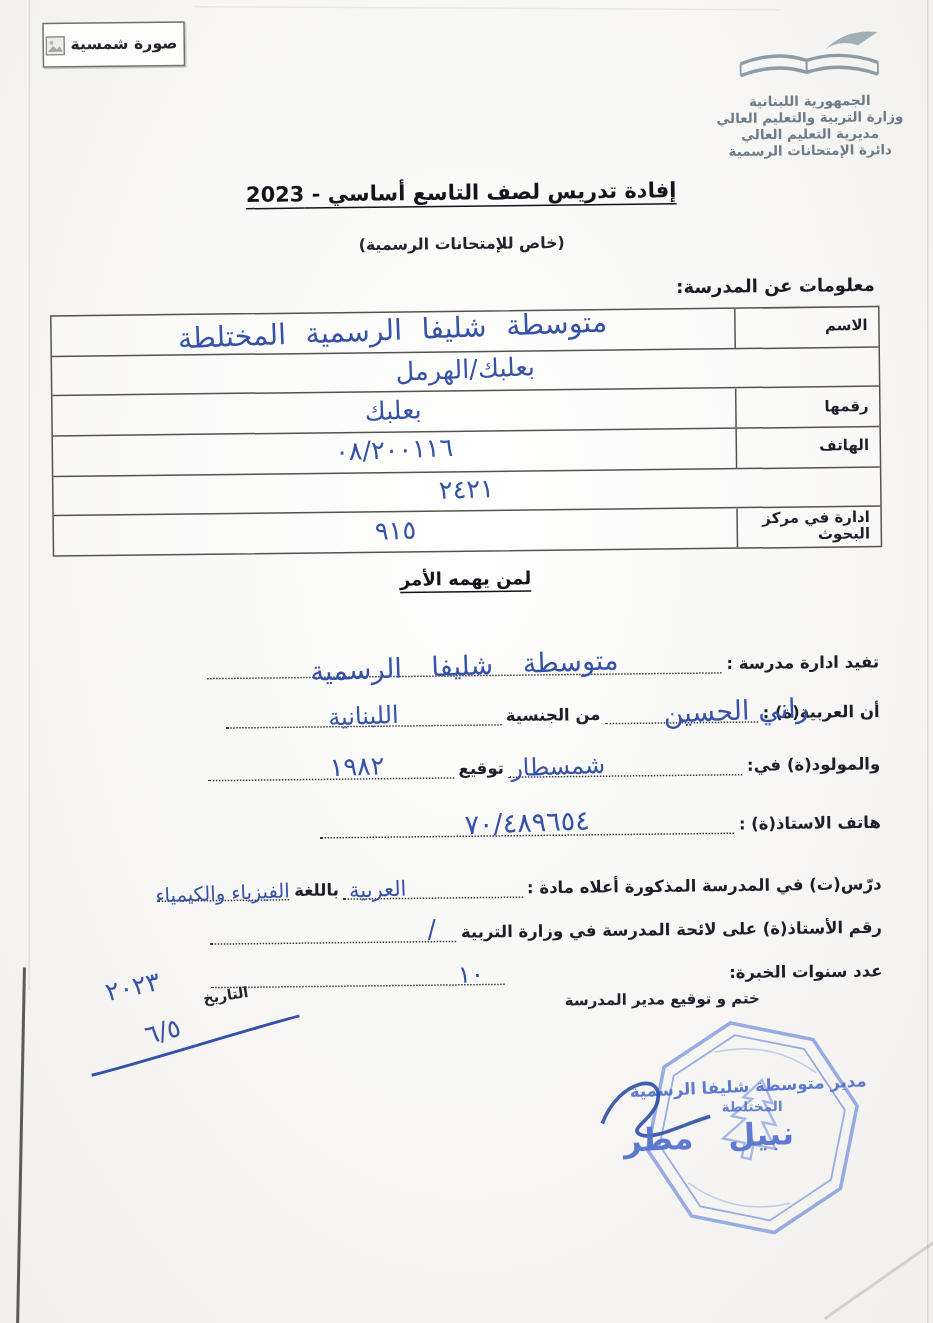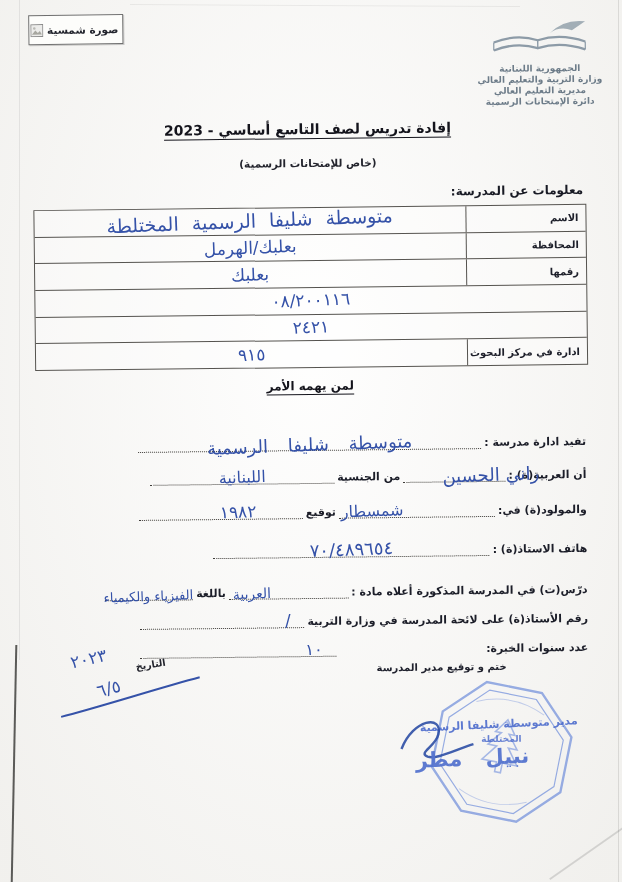--- a/index.html
+++ b/index.html
@@ -50,21 +50,21 @@
 
   
   .info-table{
     position:absolute;top:207px;left:36px;right:33px;height:161px;
     border:1px solid #55534f;display:flex;flex-direction:column;
     background:rgba(255,255,255,0.35);
   }
   .trow{flex:1;display:flex;}
   .trow + .trow{border-top:1px solid #55534f;}
   .tlabel{
-    width:120px;flex:0 0 auto;border-left:1px solid #55534f;
+    width:96px;flex:0 0 auto;border-left:1px solid #55534f;
     display:flex;align-items:center;padding-right:7px;
     font-size:10px;font-weight:600;color:#1d1f2a;
   }
   .tvalue{flex:1;position:relative;display:flex;align-items:center;justify-content:center;}
 
   .hw{color:#3552a8;line-height:1;white-space:nowrap;}
   .tvalue .hw{font-size:17px;transform:rotate(-1.6deg);}
   .tvalue .hw.big{font-size:19px;word-spacing:7px;}
   .tvalue .hw.num{letter-spacing:2px;font-size:17px;}
 
@@ -157,32 +157,32 @@
     <div class="info-heading">معلومات عن المدرسة:</div>
 
     <div class="info-table">
       <div class="trow">
         <div class="tlabel">الاسم</div>
         <div class="tvalue">
             <span class="hw big">متوسطة شليفا الرسمية المختلطة</span>
           </div>
       </div>
       <div class="trow">
-        <div class="tlabel">المحافظة</div>
         <div class="tvalue">
             <span class="hw">بعلبك/الهرمل</span>
           </div>
       </div>
       <div class="trow">
         <div class="tlabel">رقمها</div>
         <div class="tvalue">
             <span class="hw">بعلبك</span>
           </div>
       </div>
       <div class="trow">
+        <div class="tlabel">الهاتف</div>
         <div class="tvalue">
             <span class="hw num">٠٨/٢٠٠١١٦</span>
           </div>
       </div>
       <div class="trow">
         <div class="tvalue">
             <span class="hw num">٢٤٢١</span>
           </div>
       </div>
       <div class="trow">

